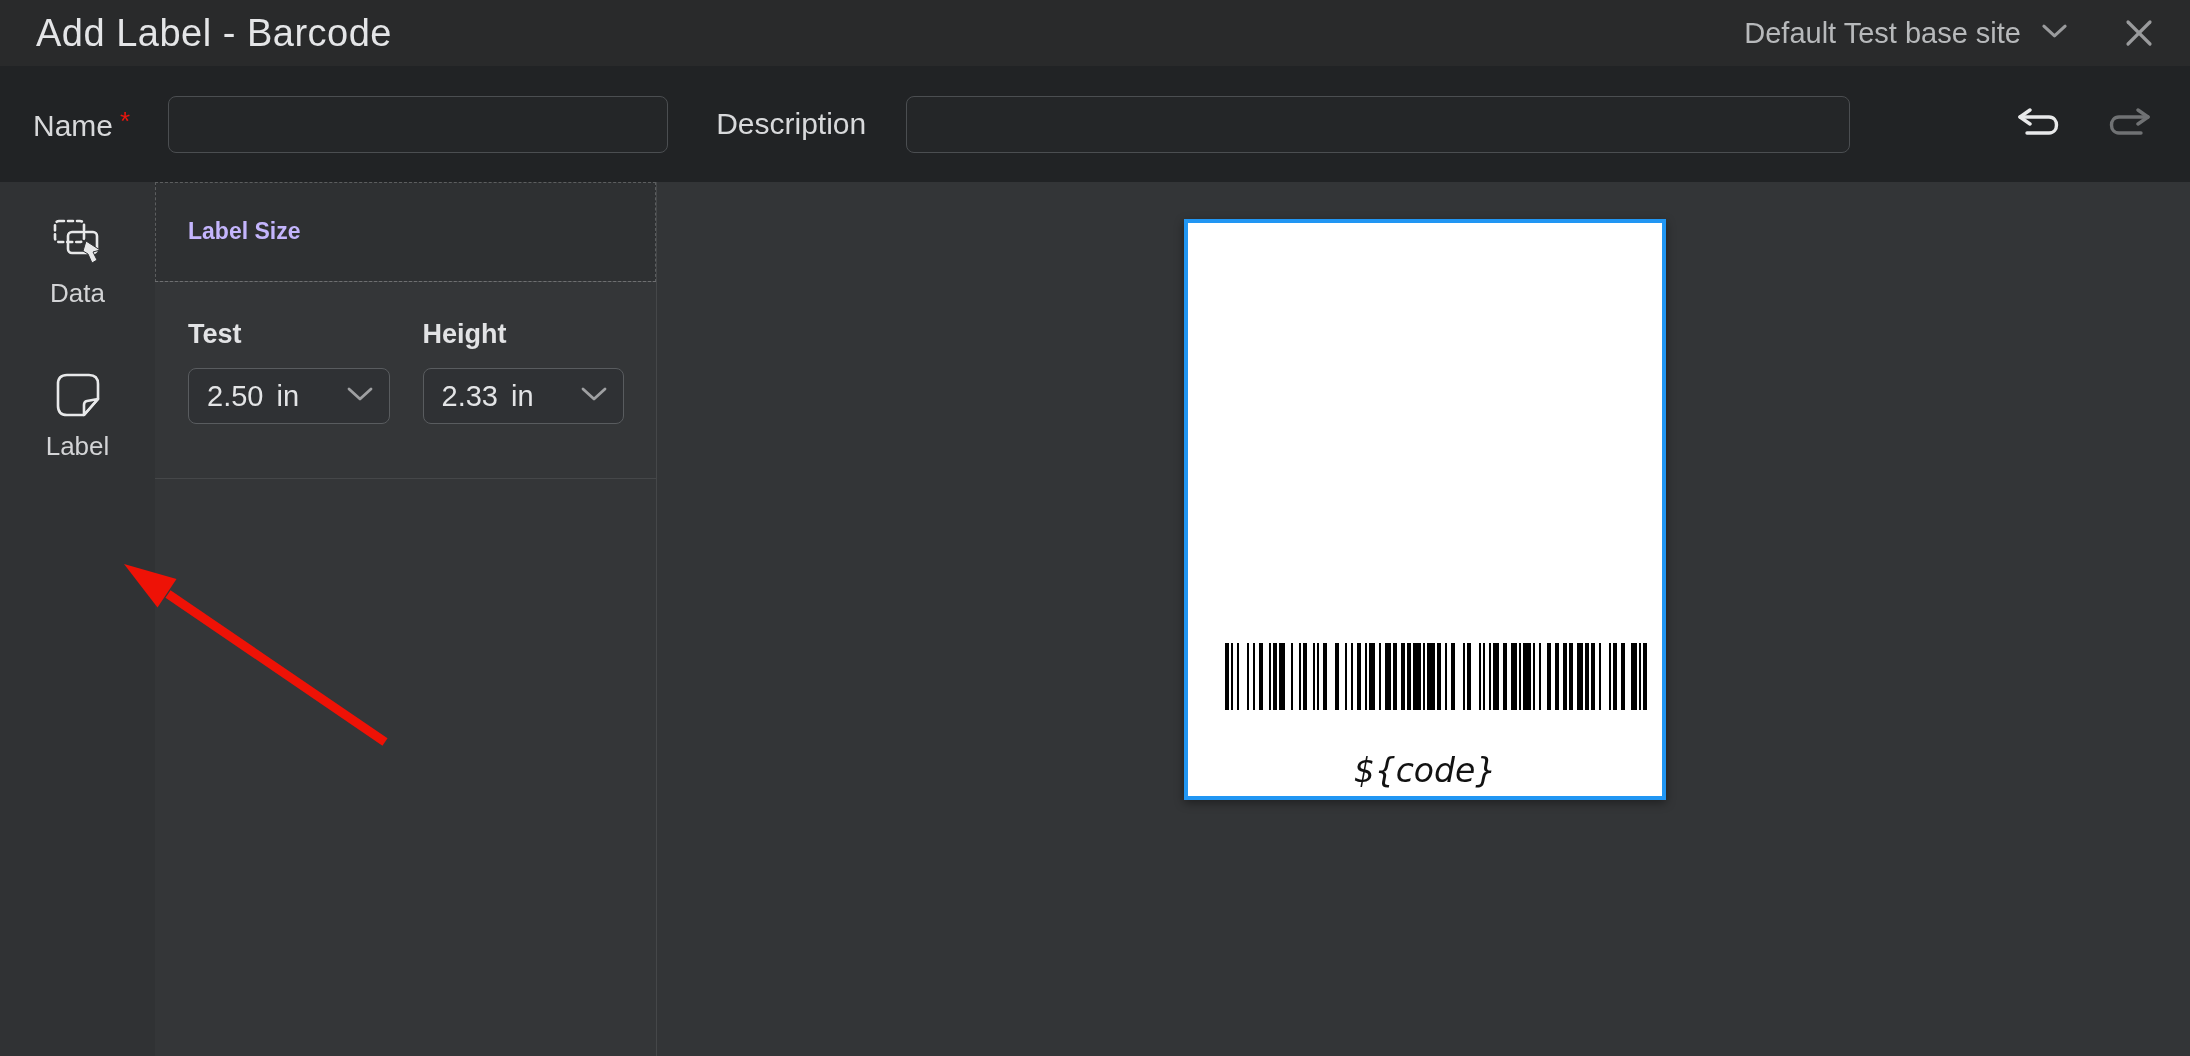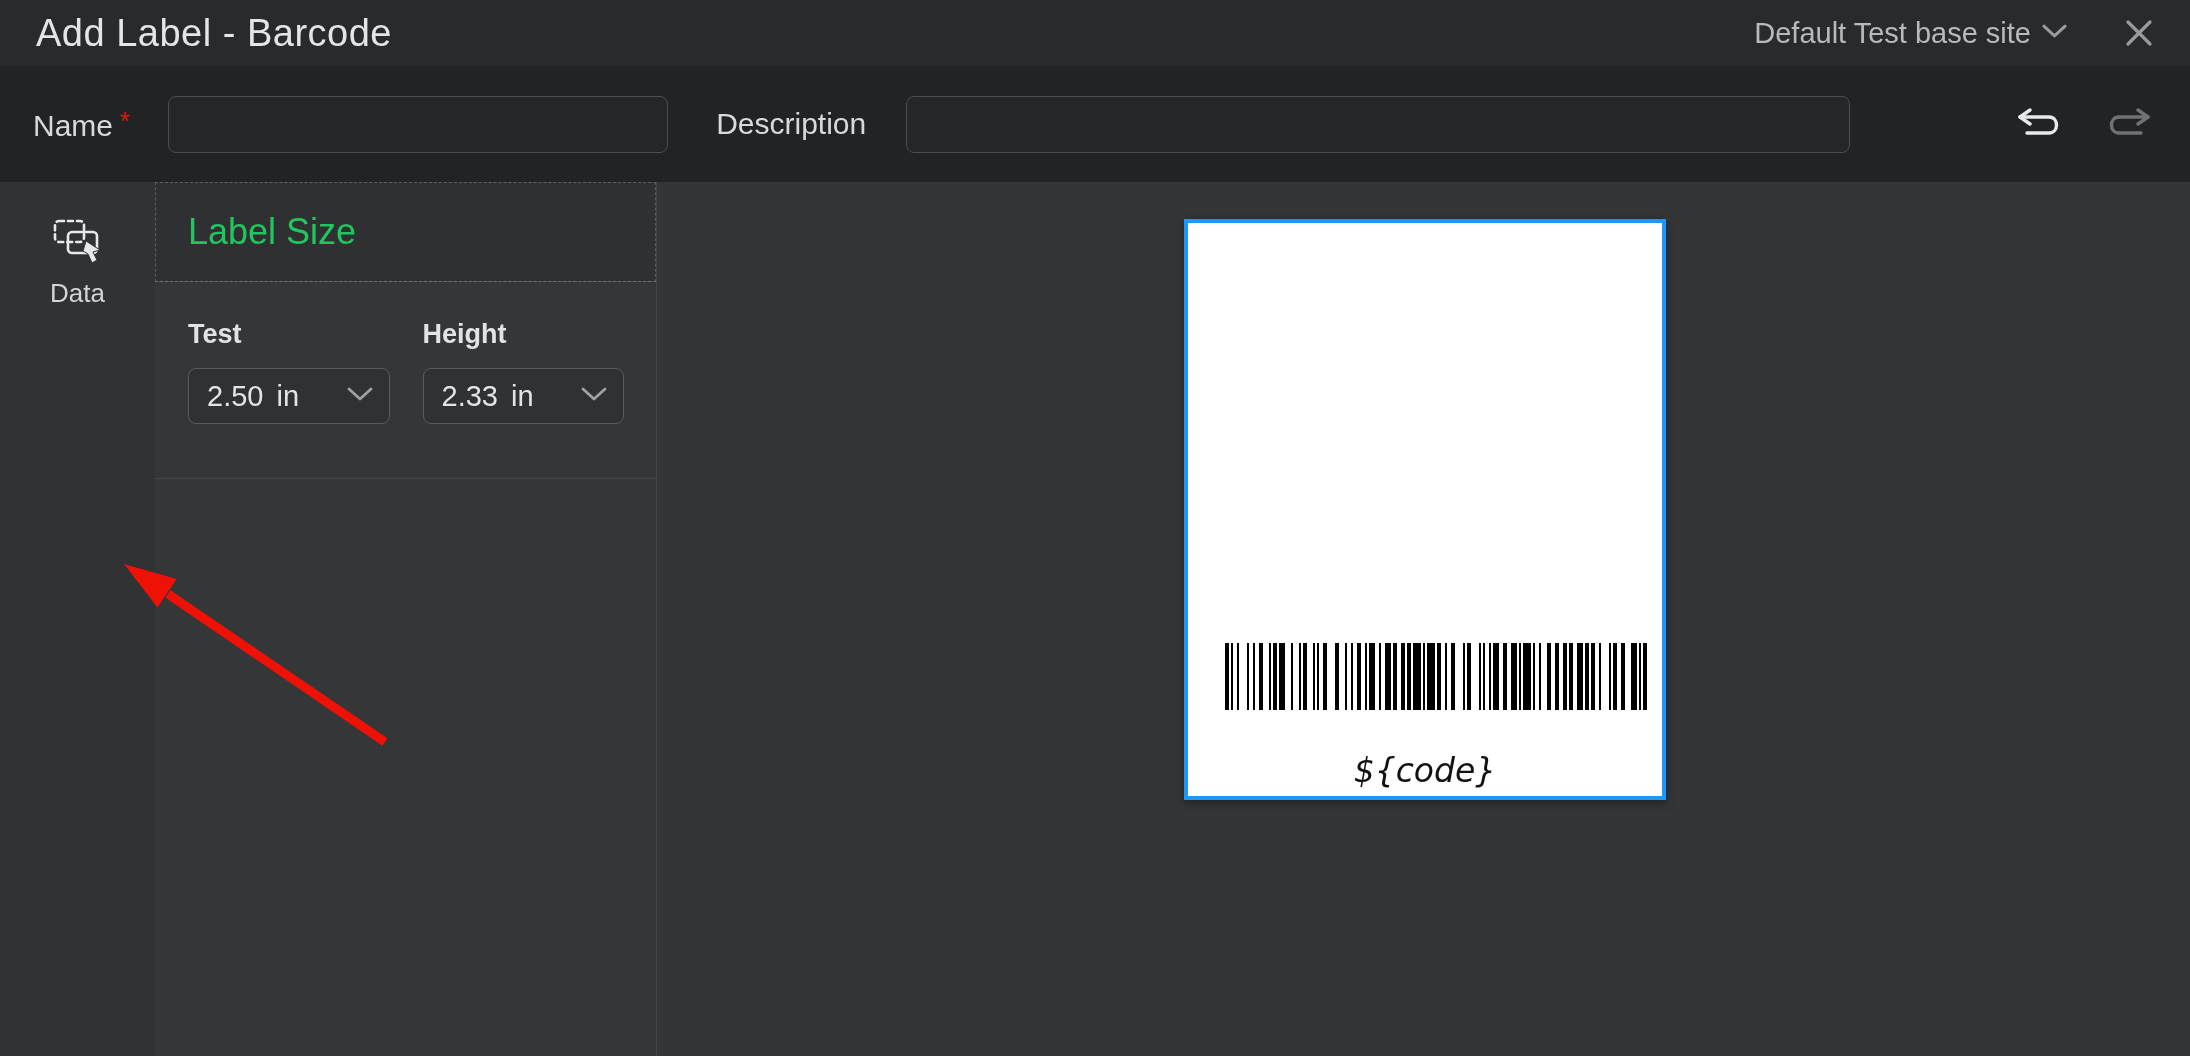--- a/index.html
+++ b/index.html
@@ -3,21 +3,21 @@
 <meta charset="utf-8">
 <style>
   * { margin:0; padding:0; box-sizing:border-box; }
   html,body { width:2190px; height:1056px; overflow:hidden; background:#333537;
               font-family:"Liberation Sans", sans-serif; }
 
   
   .topbar { height:66px; background:#292a2b; display:flex; align-items:center; padding:0 36px; }
   .topbar .title { font-size:38px; color:#e4e5e7; font-weight:400; letter-spacing:.5px; }
   .topbar-right { margin-left:auto; display:flex; align-items:center; gap:56px; }
-  .site-selector { display:flex; align-items:center; gap:10px; cursor:pointer; }
+  .site-selector { display:flex; align-items:center; gap:20px; cursor:pointer; }
   .site-selector .site-label { font-size:29px; color:#b7b9bb; }
   .icon-stroke { fill:none; stroke:#9a9b9d; stroke-width:3.2; stroke-linecap:round; stroke-linejoin:round; }
 
   
   .formbar { height:116px; background:#212325; display:flex; align-items:center; padding:0 40px 0 33px; }
   .field-label { font-size:30px; color:#d8d9db; }
   .required { color:var(--required, #e8150d); font-size:26px; margin-left:7px; vertical-align:6px; }
   .text-input { height:57px; background:#242628; border:1px solid #4b4e51; border-radius:8px;
                 color:#e2e3e5; font-size:28px; padding:0 18px; outline:none;
                 font-family:"Liberation Sans", sans-serif; }
@@ -42,21 +42,21 @@
   .side-icon { fill:none; stroke:#e8e9ea; stroke-width:2.6; stroke-linecap:round; stroke-linejoin:round; }
   .side-item.active .side-label { color:var(--accent, #3291e0); }
   .side-item.active .side-icon { stroke:var(--accent, #3291e0); }
 
   
   .panel { width:502px; background:#343638; border-right:1px solid #454749; flex:none;
            display:flex; flex-direction:column; }
   .panel-header { height:100px; background:#2e3032; border-bottom:1px solid #454749;
                   outline:1px dashed rgba(255,255,255,.22); outline-offset:-1px;
                   display:flex; align-items:center; padding-left:33px; }
-  .panel-header .section-title { font-size:36px; font-weight:400; color:#22c55e; }
+  .panel-header .section-title { font-size:23px; font-weight:700; color:#c4b5fd; }
   .panel-body { padding:36px 32px 54px 33px; border-bottom:1px solid #454749;
                 display:flex; gap:33px; }
   .size-field { width:202px; }
   .size-field .fld-label { font-size:27px; font-weight:700; color:#e2e3e5; line-height:32px;
                            margin-bottom:18px; display:block; }
   .dropdown { height:56px; background:#2f3134; border:1px solid #595c5f; border-radius:8px;
               display:flex; align-items:center; padding:0 16px 0 18px; cursor:pointer; }
   .dropdown .dd-value { font-size:29px; color:#e3e4e6; }
   .dropdown .dd-unit { font-size:29px; color:#e3e4e6; margin-left:13px; }
   .dropdown .dd-chevron { margin-left:auto; }
@@ -136,20 +136,29 @@
           <rect class="side-icon" x="2" y="2" width="29" height="21" rx="4" stroke-dasharray="5 4"></rect>
           <rect x="15" y="13" width="29" height="21" rx="4" fill="#303234" class="side-icon"></rect>
           <polygon points="33,22 47,31 40,33 44,41 39,44 35,35 30,32" fill="#e8e9ea" stroke="#303234" stroke-width="1"></polygon>
         </svg>
       </span>
       <span class="side-label">Data</span>
     </div>
 
 
 
+    <div class="side-item">
+      <span class="glyph">
+        <svg width="48" height="48" viewBox="0 0 48 48">
+          <path class="side-icon" d="M13,4 H35 Q44,4 44,13 V28 L30,44 H13 Q4,44 4,35 V13 Q4,4 13,4 Z"></path>
+          <path d="M44,28 L33,30 Q30,30.5 30,34 L30,44 Z" fill="#111213" class="side-icon"></path>
+        </svg>
+      </span>
+      <span class="side-label">Label</span>
+    </div>
   </div>
 
   <div class="panel">
     <div class="panel-header">
       <span class="section-title">Label Size</span>
     </div>
     <div class="panel-body">
       <div class="size-field">
         <span class="fld-label">Test</span>
         <div class="dropdown">

